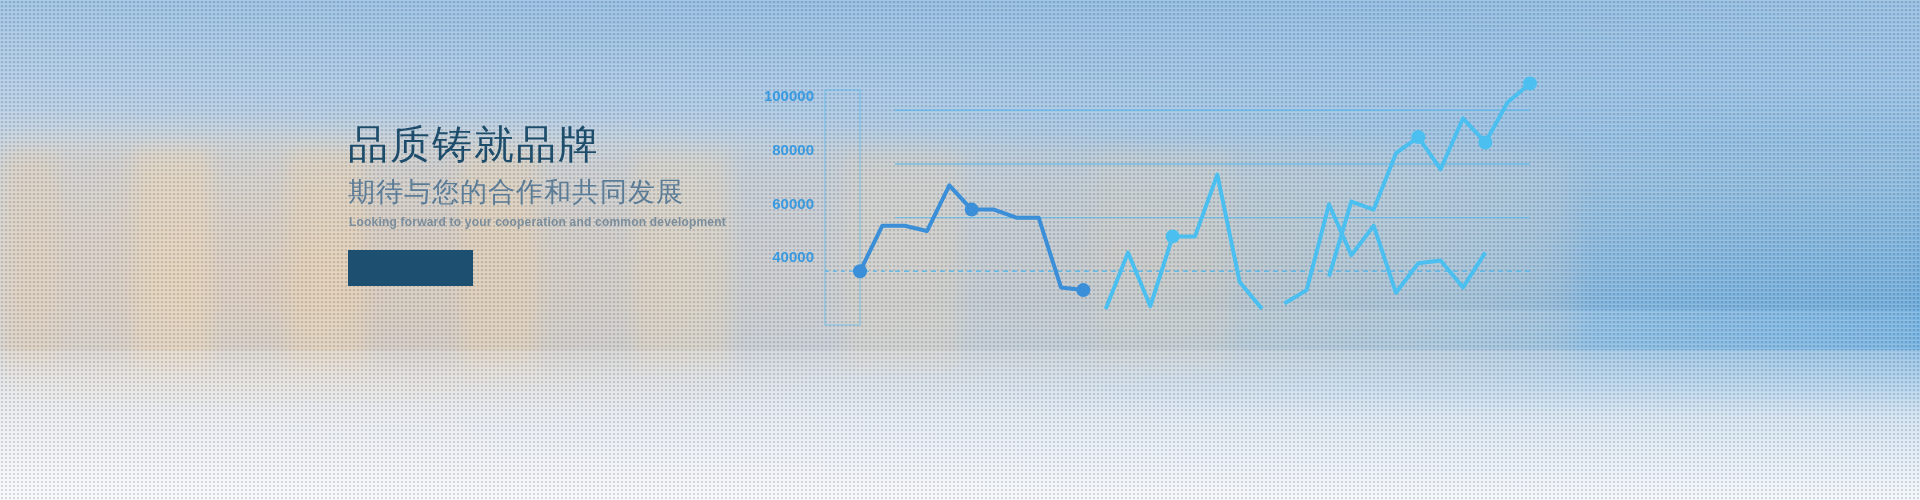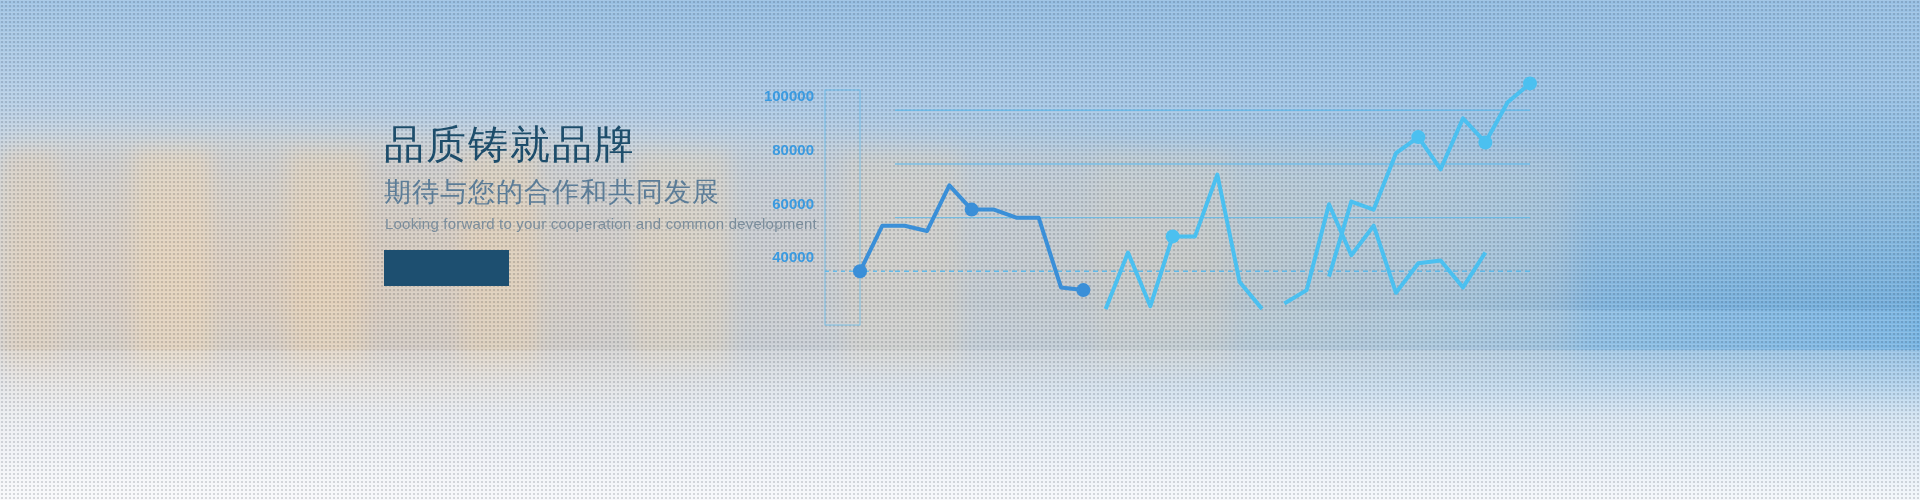--- a/index.html
+++ b/index.html
@@ -96,34 +96,34 @@
   }
   .bg-scan{
     position:absolute;inset:0;
     background-image:repeating-linear-gradient(180deg,
       rgba(255,255,255,.18) 0px, rgba(255,255,255,.18) 1px,
       rgba(0,0,0,0) 1px, rgba(0,0,0,0) 4px);
     opacity:.6;
   }
 
   
-  .content{position:absolute;left:348px;top:0;width:420px;height:500px;margin-left:36px;}
+  .content{position:absolute;left:348px;top:0;width:420px;height:500px;}
   .headline{
     position:absolute;left:0;top:124px;
     font-size:40px;letter-spacing:2px;font-weight:400;
     color:#1d4d6b;line-height:1;white-space:nowrap;
   }
   .subhead{
     position:absolute;left:0;top:179px;
     font-size:27px;letter-spacing:1px;font-weight:300;
     color:#5b7c97;line-height:1;white-space:nowrap;
   }
   .subhead-en{
     position:absolute;left:1px;top:216px;
-    font-size:15px;letter-spacing:.2px;font-weight:400;
+    font-size:12px;letter-spacing:.2px;font-weight:700;
     color:#7a8d9c;line-height:1;white-space:nowrap;
   }
   .cta{
     position:absolute;left:0;top:250px;
     width:125px;height:36px;
     background:#1d4f70;border:0;padding:0;
     color:#ffffff;font-size:14px;letter-spacing:1px;
     cursor:pointer;
   }
 

